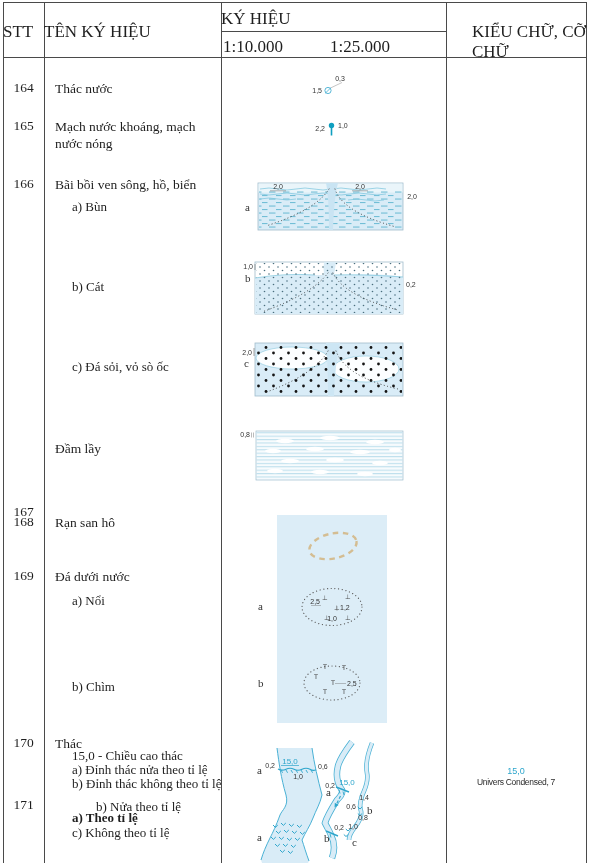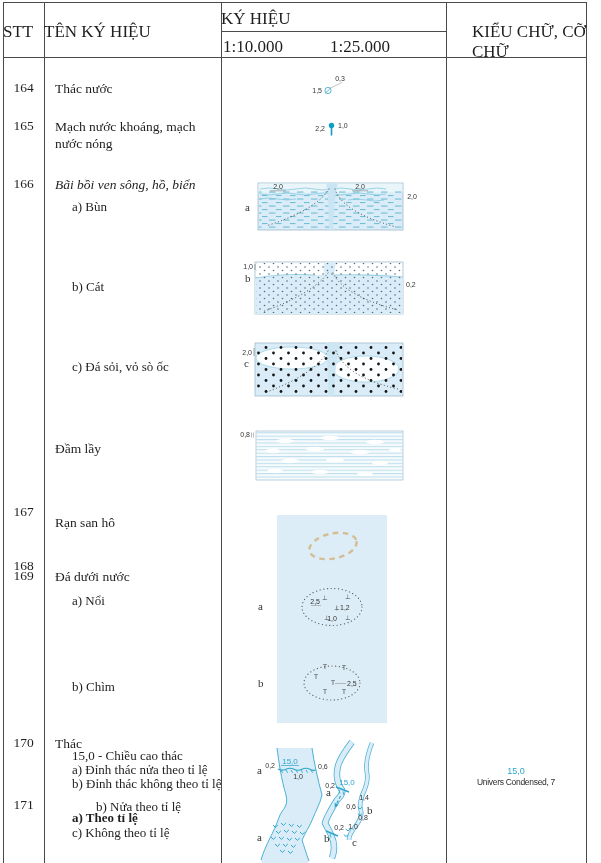--- a/index.html
+++ b/index.html
@@ -42,29 +42,29 @@
   <div class="hd" style="left:330px;top:37px;width:120px;">1:25.000</div>
   <div class="hd" style="left:472px;top:22px;width:140px;">KIỂU CHỮ, CỠ CHỮ</div>
 
   <div class="num" style="top:80px;">164</div>
   <div class="name" style="top:80px;">Thác nước</div>
 
   <div class="num" style="top:118px;">165</div>
   <div class="name" style="top:118px;">Mạch nước khoáng, mạch nước nóng</div>
 
   <div class="num" style="top:176px;">166</div>
-  <div class="name" style="top:176px;font-style:italic;">Bãi bồi ven sông, hồ, biển</div>
+  <div class="name" style="top:176px;">Bãi bồi ven sông, hồ, biển</div>
   <div class="subi" style="top:200px;">a) Bùn</div>
   <div class="subi" style="top:280px;">b) Cát</div>
   <div class="subi" style="top:360px;">c) Đá sỏi, vỏ sò ốc</div>
 
   <div class="num" style="top:456px;margin-top:48px;">167</div>
   <div class="name" style="top:440px;">Đầm lầy</div>
 
-  <div class="num" style="top:514px;margin-top:44px;">168</div>
+  <div class="num" style="top:514px;">168</div>
   <div class="name" style="top:514px;">Rạn san hô</div>
 
   <div class="num" style="top:568px;">169</div>
   <div class="name" style="top:568px;">Đá dưới nước</div>
   <div class="subi" style="top:594px;">a) Nổi</div>
   <div class="subi" style="top:680px;">b) Chìm</div>
 
   <div class="num" style="top:735px;">170</div>
   <div class="name" style="top:735px;">Thác</div>
   <div class="subi" style="top:749px;">15,0 - Chiều cao thác</div>

